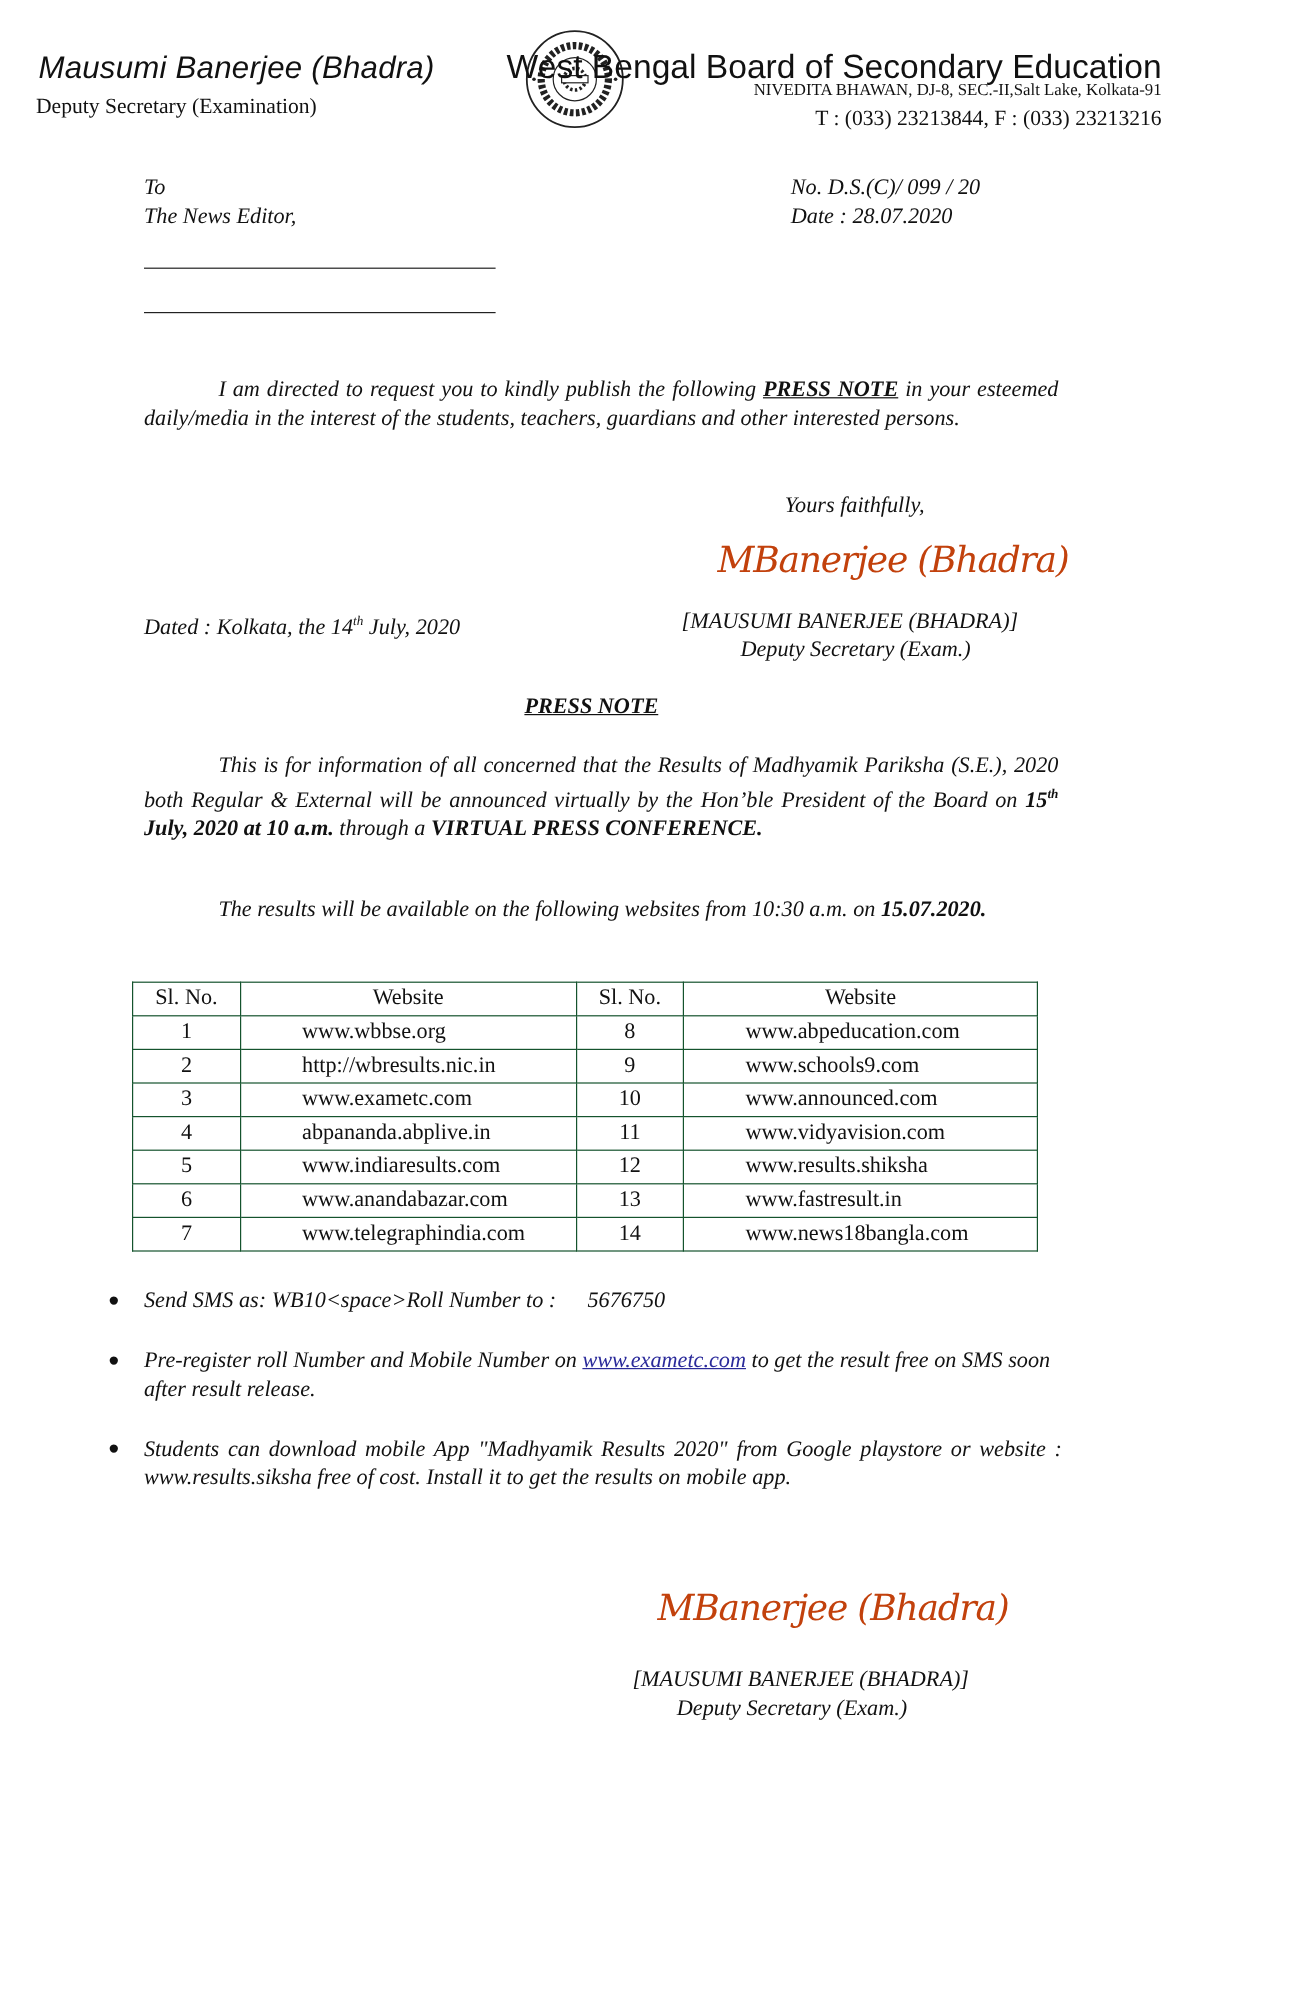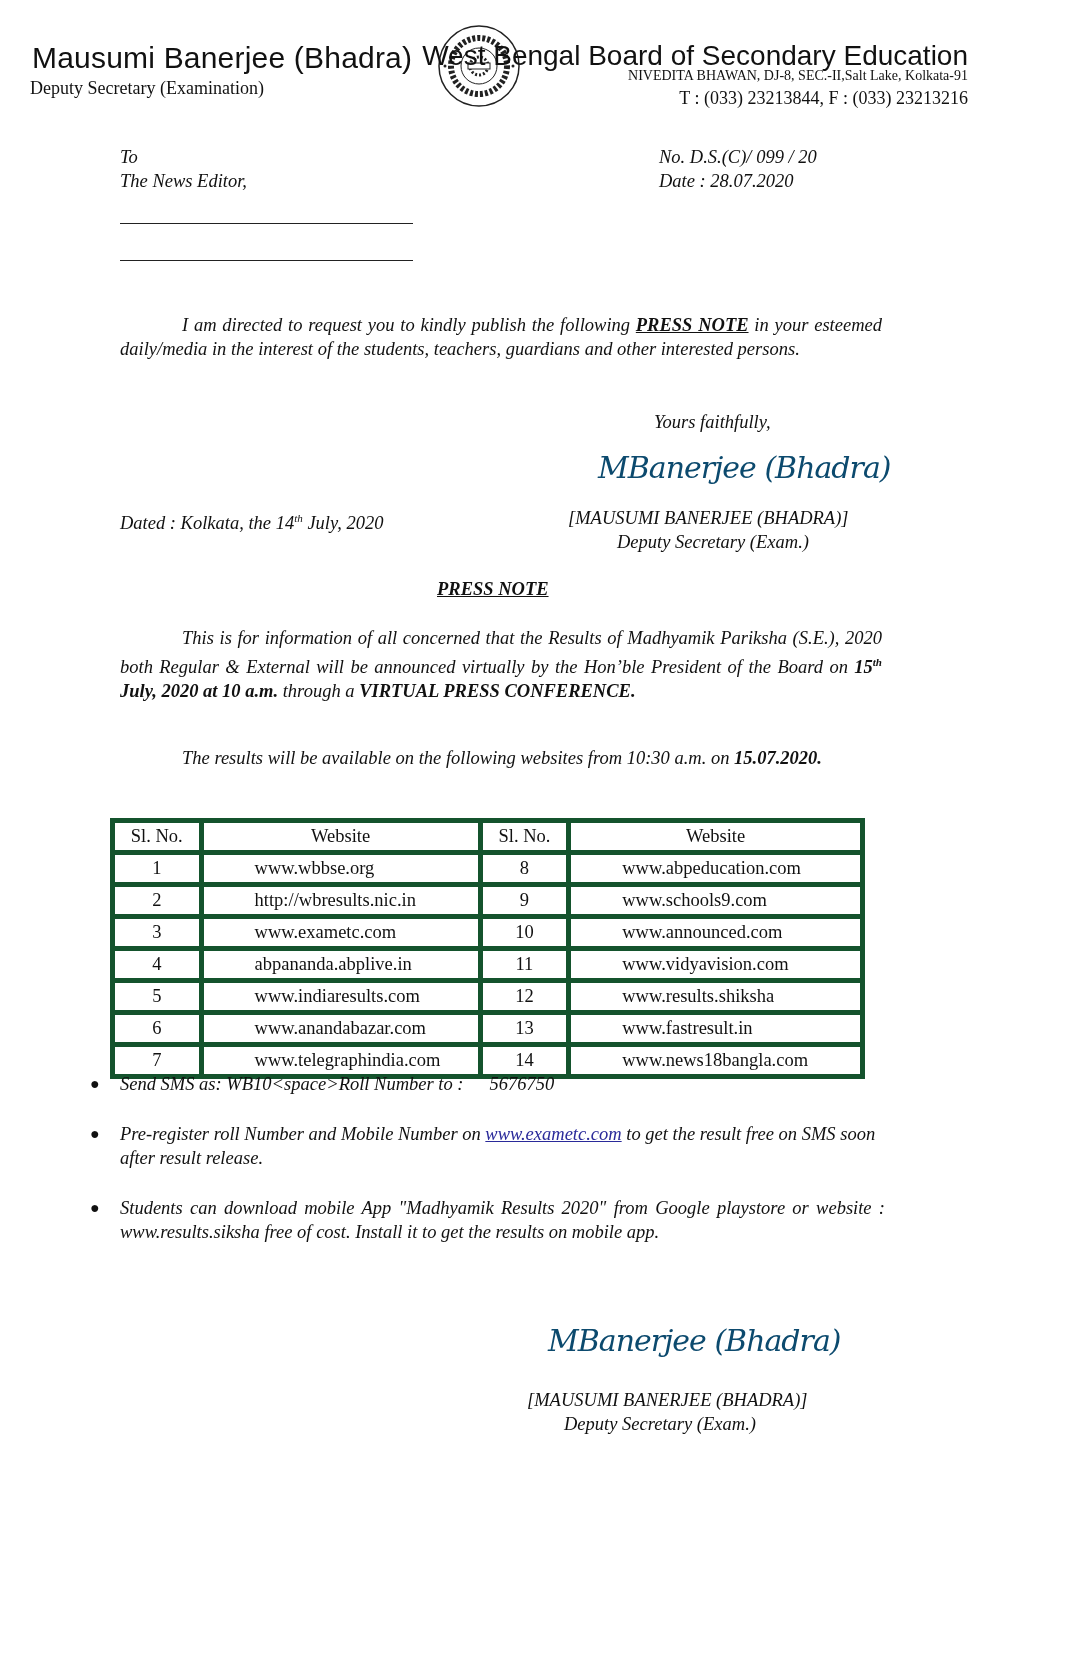--- a/index.html
+++ b/index.html
@@ -4,40 +4,40 @@
 <style>
   html, body { margin: 0; padding: 0; background: #ffffff; }
   body { width: 1078px; height: 1666px; position: relative; overflow: hidden; color: #111; font-family: "Liberation Serif", serif; }
   .abs { position: absolute; }
   .sans { font-family: "Liberation Sans", sans-serif; }
   .it { font-style: italic; }
   .b { font-weight: bold; }
   .u { text-decoration: underline; }
   .line { position: absolute; border-top: 1px solid #222; height: 0; }
 
-  #hdr-name { left: 32px; top: 41px; font-size: 30px; letter-spacing: 0.2px; }
+  #hdr-name { left: 32px; top: 41px; font-size: 26px; letter-spacing: 0.2px; font-style: italic; }
   #hdr-desig { left: 30px; top: 78px; font-size: 18px; }
   #logo { left: 437px; top: 24px; width: 84px; height: 84px; }
   #hdr-board { right: 110px; top: 40px; font-size: 28px; text-align: right; }
   #hdr-addr { right: 110px; top: 68px; font-size: 14px; text-align: right; }
   #hdr-phone { right: 110px; top: 88px; font-size: 18px; text-align: left; }
 
   .txt { font-size: 18.5px; line-height: 24px; }
   .para { left: 120px; width: 762px; text-align: justify; }
   .indent { text-indent: 62px; }
 
   table.sites { position: absolute; left: 110px; top: 818px; width: 755px; border-collapse: collapse; font-size: 18.5px; }
-  table.sites td, table.sites th { border: 5px solid #14532d; height: 27px; padding: 0; font-weight: normal; }
+  table.sites td, table.sites th { border: 1px solid #14532d; height: 27px; padding: 0; font-weight: normal; }
   table.sites .sl { text-align: center; }
   table.sites .ws { text-align: left; padding-left: 51px; }
   table.sites th.ws { text-align: center; padding-left: 0; }
 
   .bullet { position: absolute; left: 90px; font-size: 16px; }
   .link { color: #2a2a9a; text-decoration: underline; }
-  .sig { font-family: "DejaVu Serif", serif; font-style: italic; font-size: 30px; color: #0c4a6e; letter-spacing: -1px; }
+  .sig { font-family: "DejaVu Serif", serif; font-style: italic; font-size: 30px; color: #c2410c; letter-spacing: -1px; }
 </style>
 </head>
 <body>
 
 <div id="hdr-name" class="abs sans">Mausumi Banerjee (Bhadra)</div>
 <div id="hdr-desig" class="abs">Deputy Secretary (Examination)</div>
 
 <div id="logo" class="abs">
   <svg width="84" height="84" viewBox="0 0 84 84">
     <circle cx="42" cy="42" r="40" fill="#fff" stroke="#222" stroke-width="1.5"></circle>

